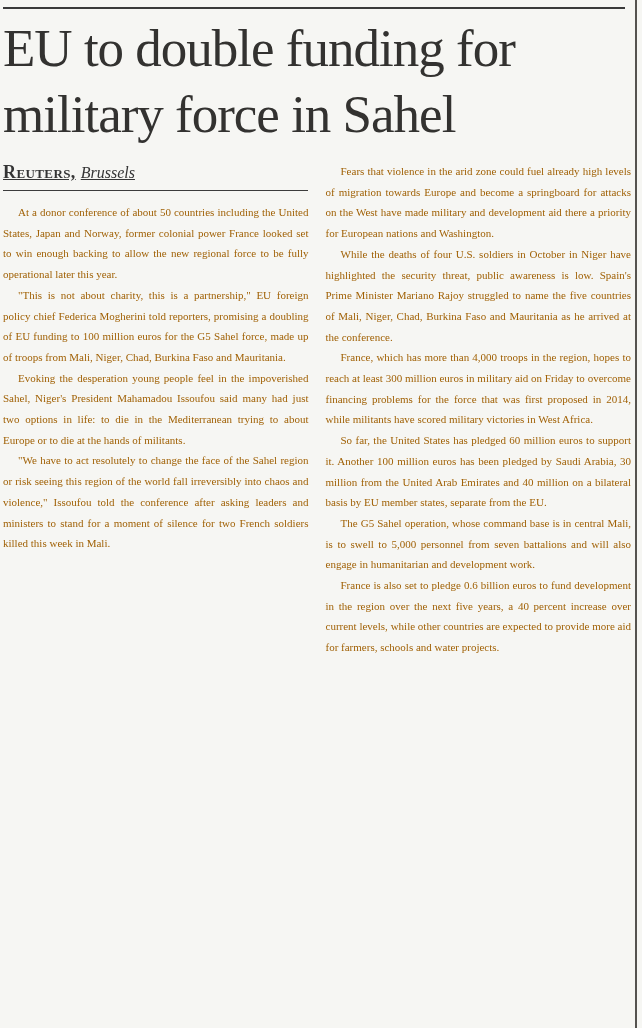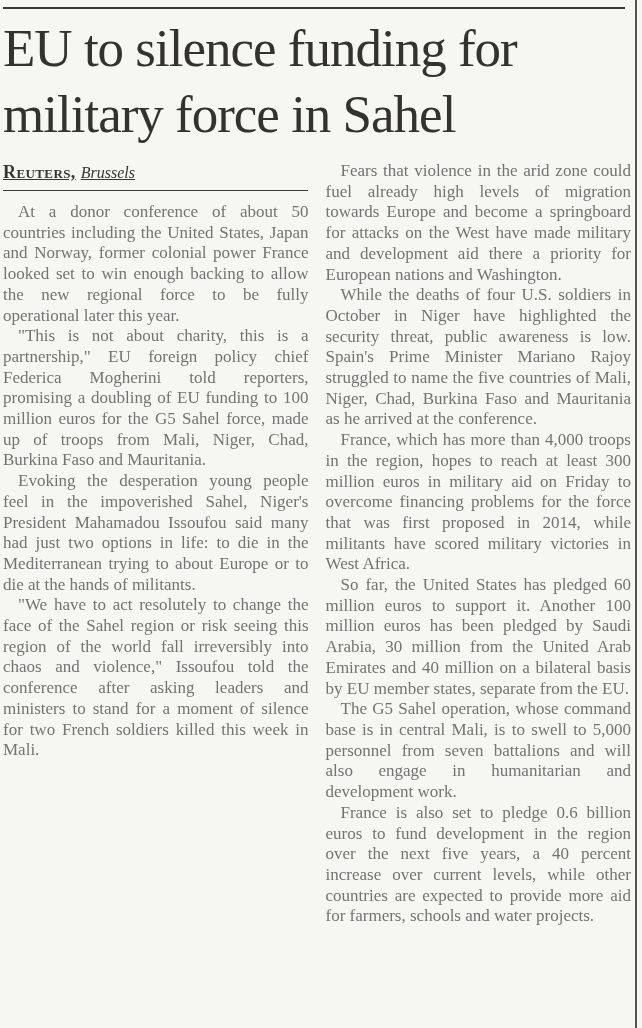--- a/index.html
+++ b/index.html
@@ -68,40 +68,40 @@
   }
   .byline-rule {
     margin-top: 7px;
     width: 305px;
     height: 1px;
     background: #3c3c3c;
   }
   .body-start { margin-top: 11px; }
   .para {
     margin: 0;
-    font-size: 17px;
+    font-size: 11px;
     line-height: 20.7px;
     text-align: justify;
     text-indent: 15px;
-    color: #737373;
+    color: #a16207;
   }
   .para.no-indent { text-indent: 0; }
   .col-right { padding-top: 1px; }
 </style>
 </head>
 <body>
 
 <div class="page-edge-rule"></div>
 
 <div class="content">
 
   <div class="top-rule"></div>
 
   <h1 class="headline">
-    <span class="hl-line">EU to silence funding for</span>
+    <span class="hl-line">EU to double funding for</span>
     <span class="hl-line">military force in Sahel</span>
   </h1>
 
   <div class="columns">
 
     <div class="col col-left">
       <div class="byline">
         <span class="byline-source">Reuters,</span><span class="byline-location">Brussels</span>
       </div>
       <div class="byline-rule"></div>

